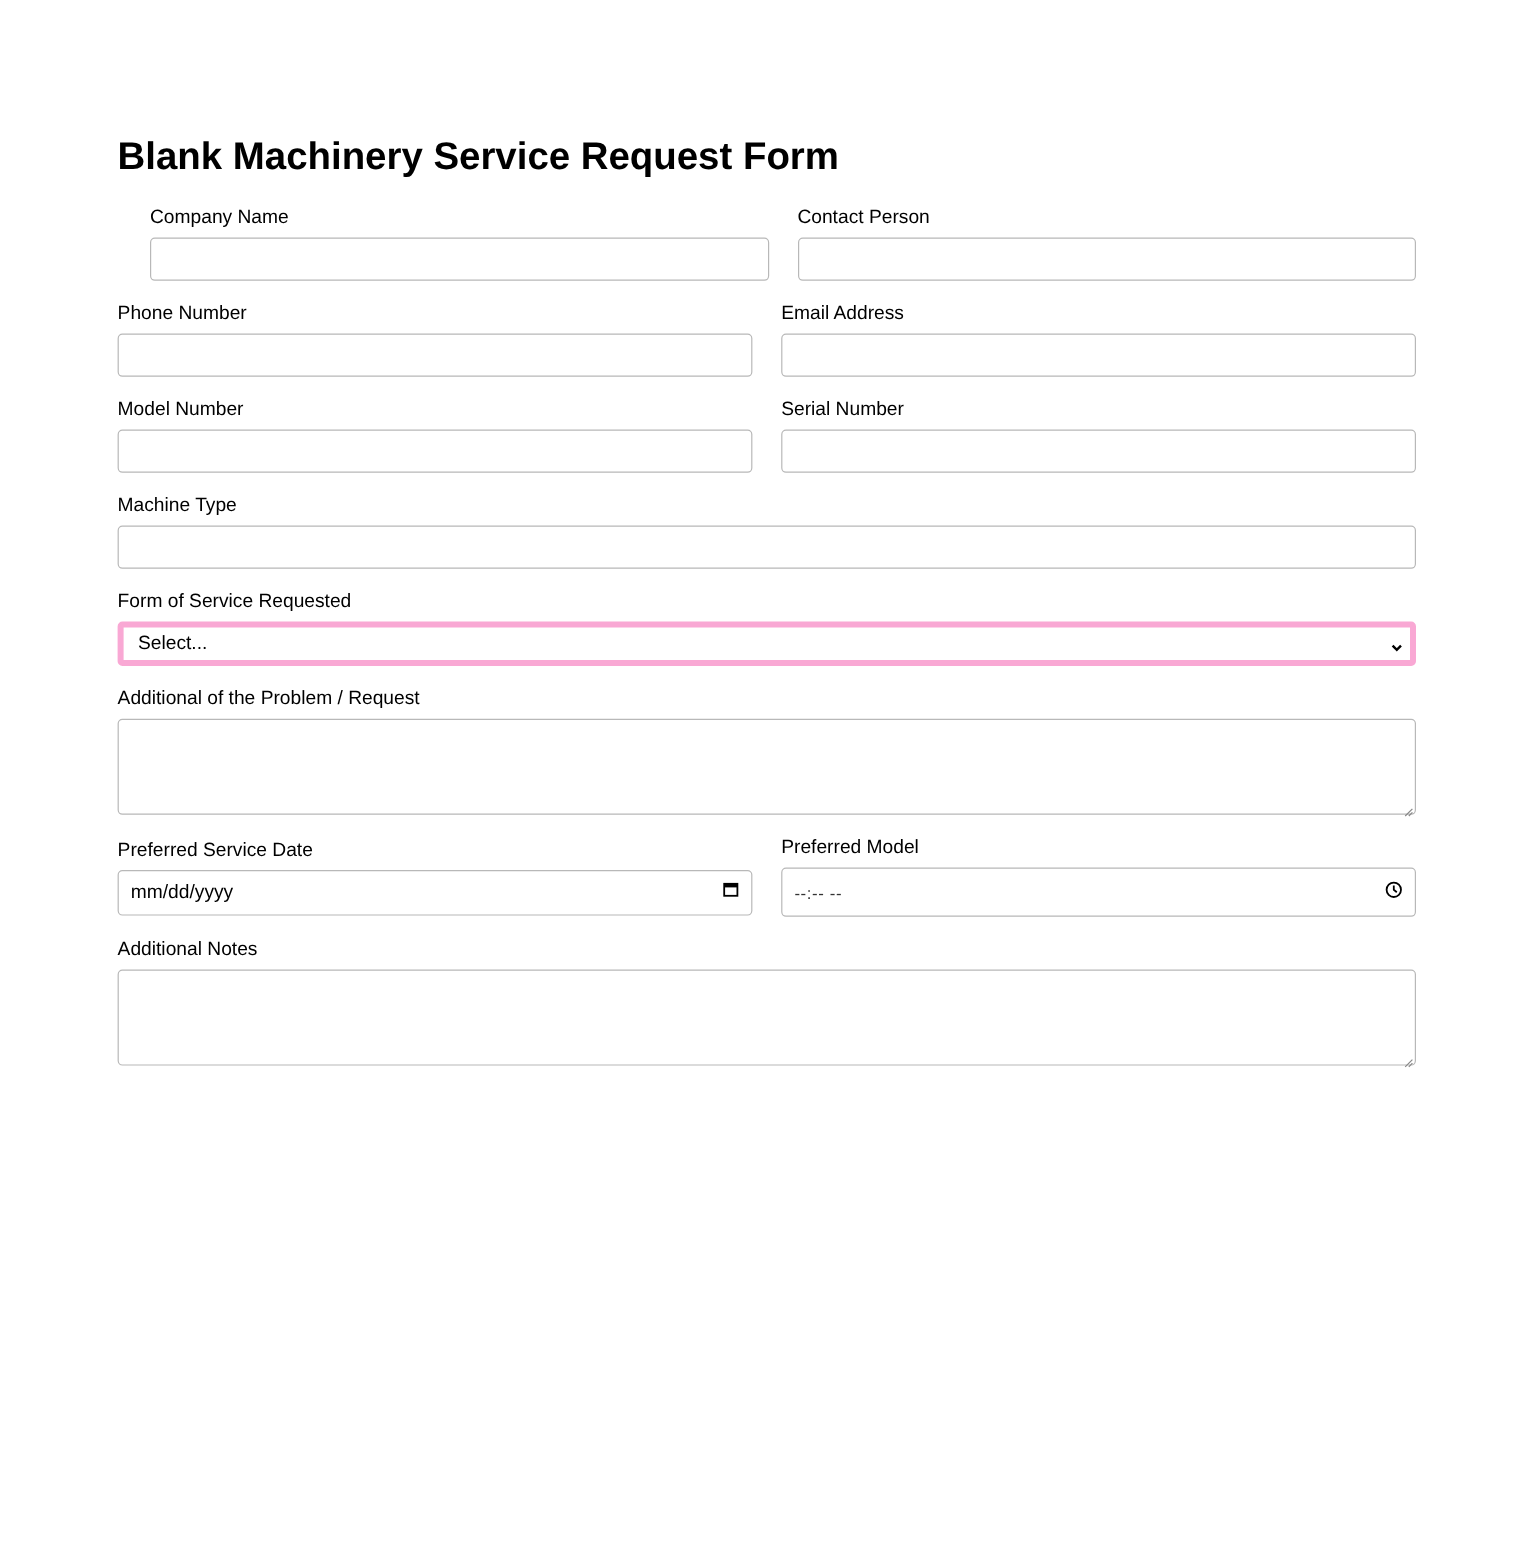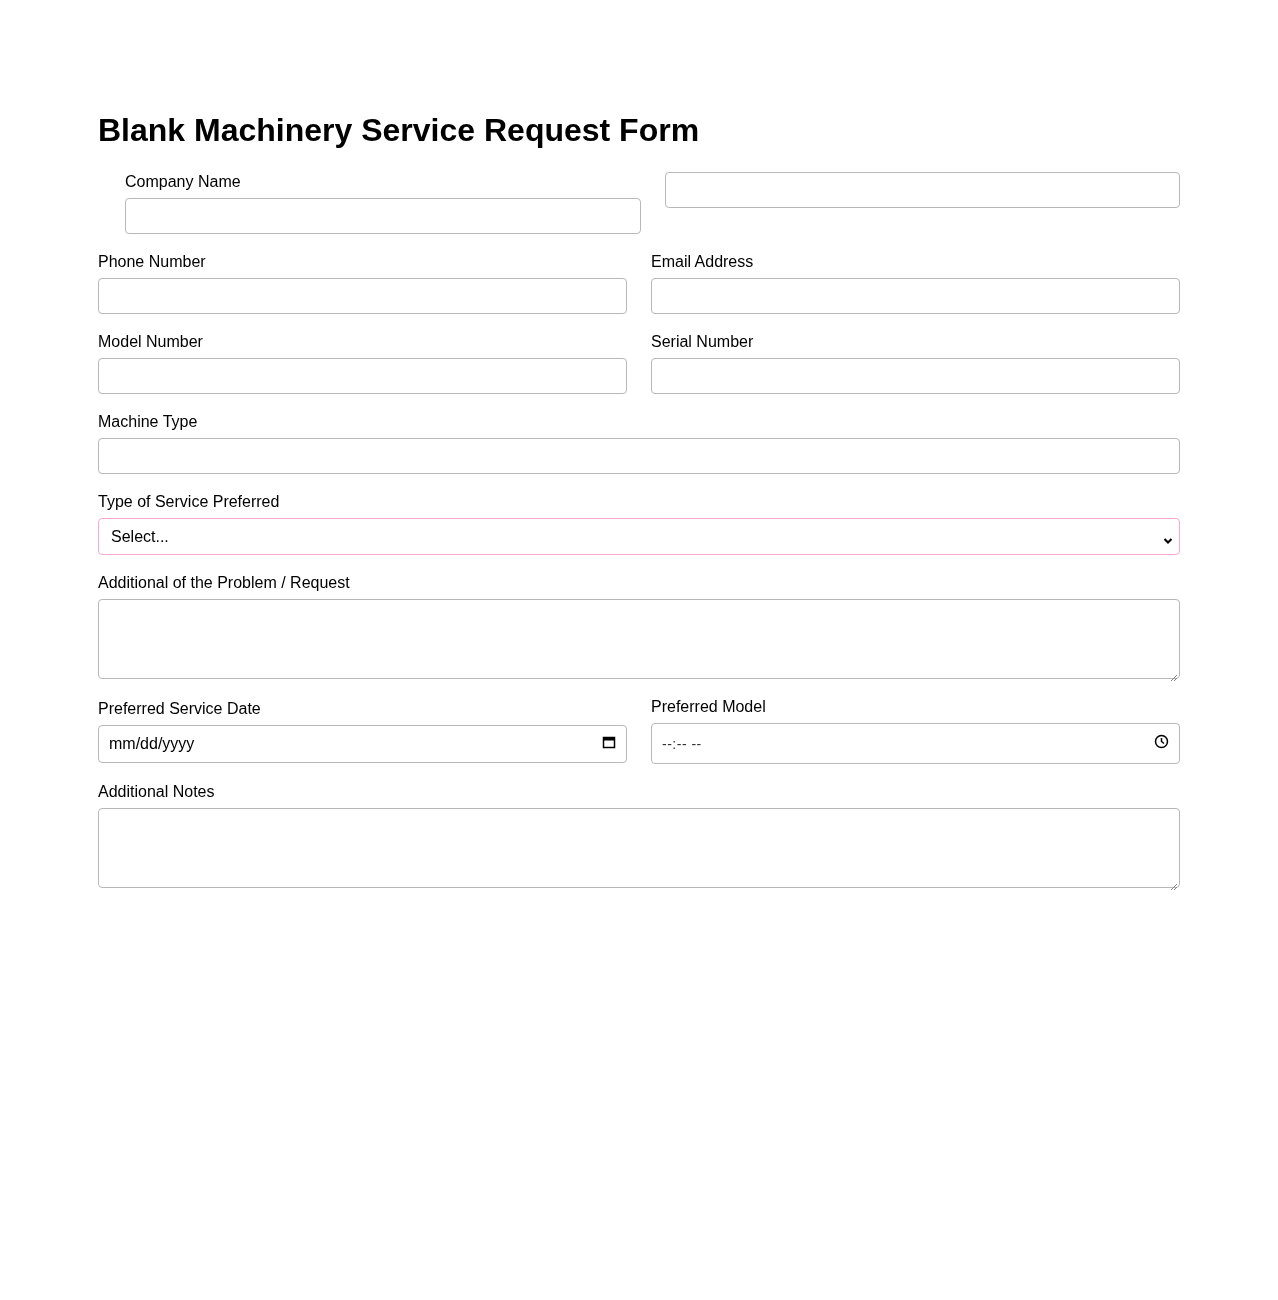--- a/index.html
+++ b/index.html
@@ -39,21 +39,21 @@
       width: 100%;
       font-family: "Liberation Sans", sans-serif;
       font-size: 16px;
       padding: 0 10px;
       outline: none;
     }
     .row + .row { margin-top: 18px; align-items: center; }
     .select-box {
       box-sizing: border-box;
       height: 37px;
-      border: 1px solid #f9a8d4;
+      border: 5px solid #f9a8d4;
       border-radius: 4px;
       display: flex; align-items: center; justify-content: space-between;
       padding: 0 6px 0 12px;
       font-size: 16px;
       background: #fff;
     }
     .chev { width: 10px; height: 10px; display: inline-block; }
     .textarea {
       box-sizing: border-box;
       height: 80px;
@@ -84,20 +84,21 @@
 
 <div class="container">
   <h1>Blank Machinery Service Request Form</h1>
 
   <div class="row first">
     <div class="field">
       <label>Company Name</label>
       <input class="input" type="text" value="" style="">
     </div>
     <div class="field">
+      <label>Contact Person</label>
       <input class="input" type="text" value="" style="">
     </div>
   </div>
 
   <div class="row">
     <div class="field">
       <label>Phone Number</label>
       <input class="input" type="text" value="" style="">
     </div>
     <div class="field">
@@ -120,21 +121,21 @@
   <div class="row">
     <div class="field">
       <label>Machine Type</label>
       <input class="input" type="text" value="" style="">
     </div>
   </div>
 
 
   <div class="row">
     <div class="field">
-      <label>Type of Service Preferred</label>
+      <label>Form of Service Requested</label>
       <div class="select-box">
         <span>Select...</span>
         <span class="chev">
           <svg width="10" height="10" viewBox="0 0 10 10">
               <path d="M1.5 3 L5 6.5 L8.5 3" fill="none" stroke="#000" stroke-width="2"></path>
             </svg>
         </span>
       </div>
     </div>
   </div>

